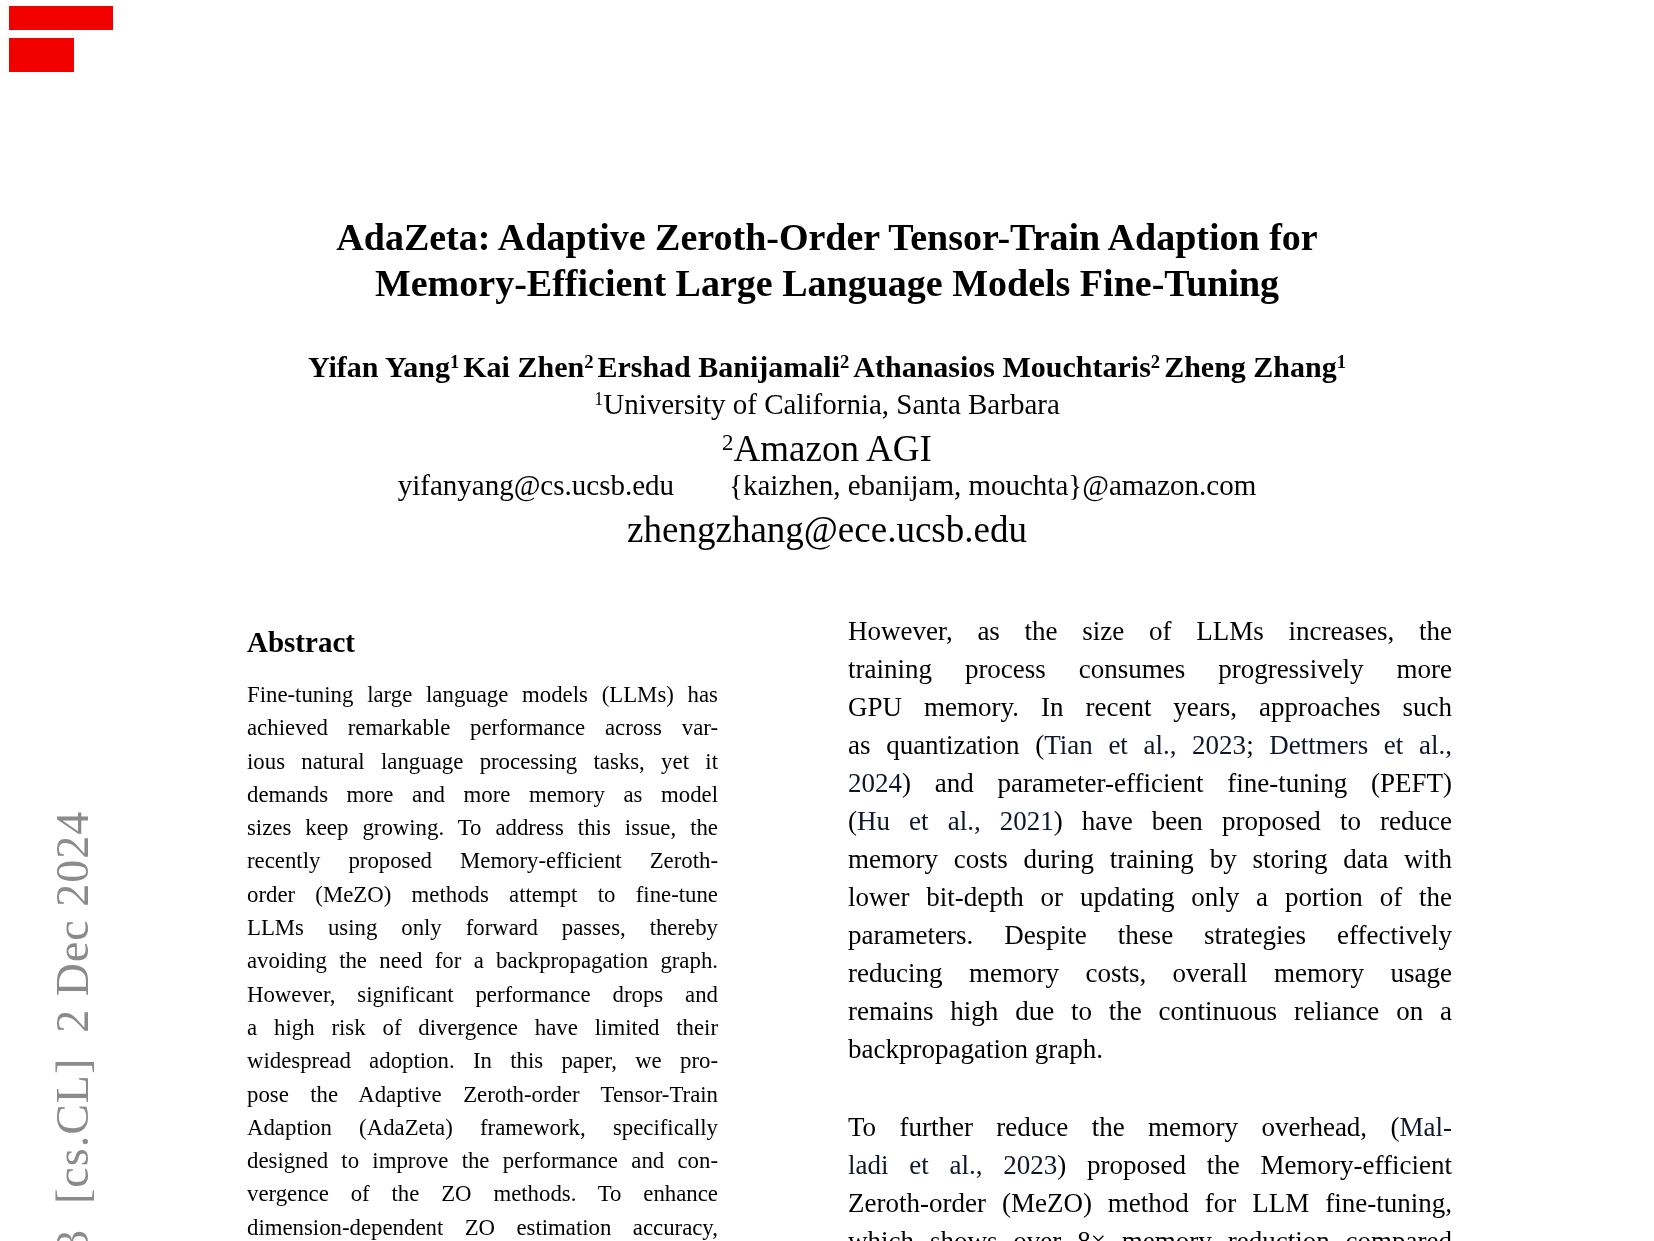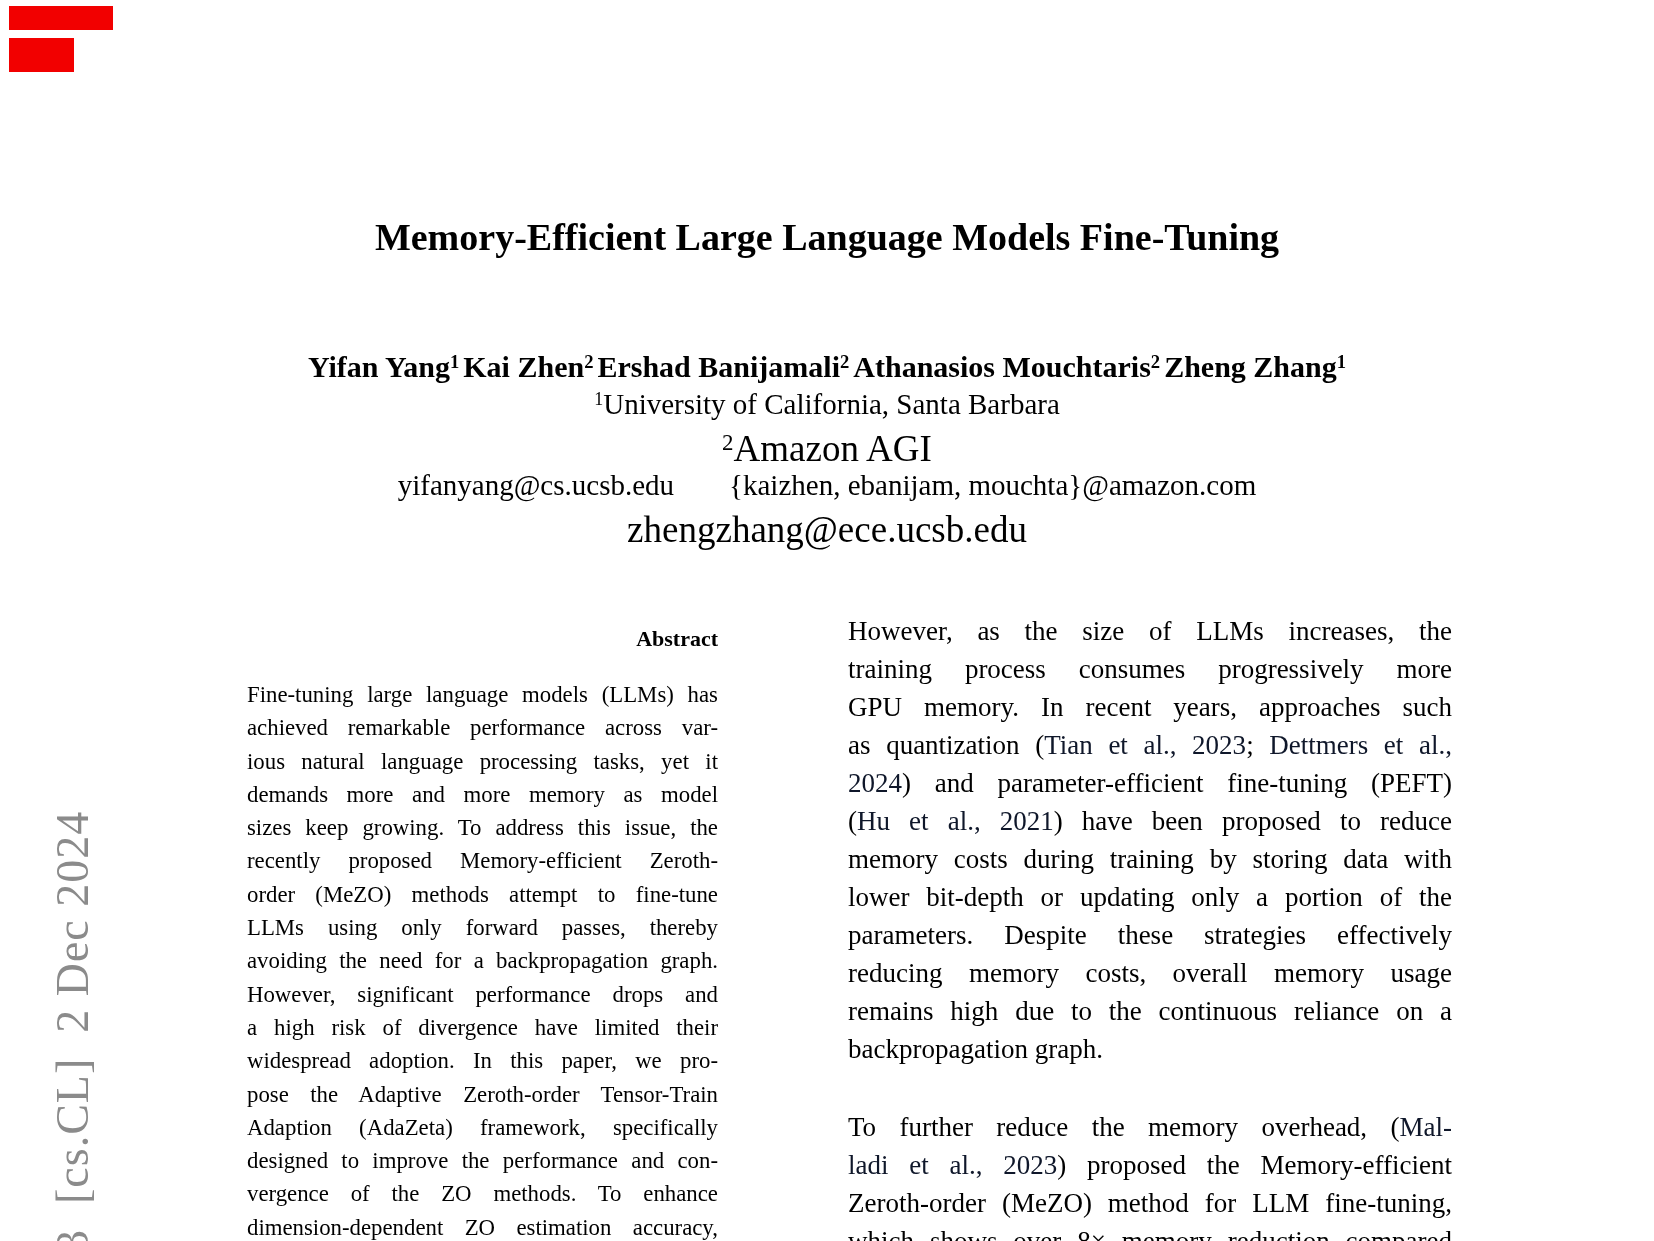--- a/index.html
+++ b/index.html
@@ -27,22 +27,22 @@
   #authors{top:350px;font-size:30px;font-weight:bold;}
   #authors .author{margin:0 2px;}
   #affil-1{top:388px;font-size:29px;}
   #affil-2{top:427px;font-size:37px;}
   #email-line1{top:469px;font-size:29px;}
   #email-line1 .gap{display:inline-block;width:55px;}
   #email-line2{top:508px;font-size:37px;}
   sup.sp{font-size:62%;vertical-align:0.5em;line-height:0;}
 
   
-  #abstract-heading{top:626px;left:247px;width:471px;text-align:right;
-    font-size:22px;font-weight:bold;}
+  #abstract-heading{top:626px;left:247px;width:471px;text-align:left;
+    font-size:29px;font-weight:bold;}
   #abstract-body{top:678px;left:247px;width:471px;
     font-size:22.8px;line-height:33.3px;}
 
   
   #intro-para1{top:612px;left:848px;width:604px;
     font-size:27px;line-height:38px;}
   #intro-para2{top:1108px;left:848px;width:604px;
     font-size:27px;line-height:38px;}
 
   .tline{text-align:justify;text-align-last:justify;white-space:normal;}
@@ -53,20 +53,21 @@
 <body>
 
 <div id="redactions">
     <div class="red-box" style="left: 9px; top: 6px; width: 104px; height: 24px; background: rgb(242, 0, 0);"></div>
     <div class="red-box" style="left: 9px; top: 38px; width: 65px; height: 34px; background: rgb(242, 0, 0);"></div>
   </div>
 
 <div id="watermark" class="abs">3  [cs.CL]  2 Dec 2024</div>
 
 <div id="title" class="abs center-line">
+  <div>AdaZeta: Adaptive Zeroth-Order Tensor-Train Adaption for</div>
   <div>Memory-Efficient Large Language Models Fine-Tuning</div>
 </div>
 
 <div id="authors" class="abs center-line"><span class="author">Yifan Yang<sup class="sp">1</sup></span><span class="author">Kai Zhen<sup class="sp">2</sup></span><span class="author">Ershad Banijamali<sup class="sp">2</sup></span><span class="author">Athanasios Mouchtaris<sup class="sp">2</sup></span><span class="author">Zheng Zhang<sup class="sp">1</sup></span></div>
 
 <div id="affil-1" class="abs center-line">
   <sup class="sp">1</sup><span>University of California, Santa Barbara</span>
 </div>
 
 <div id="affil-2" class="abs center-line">

